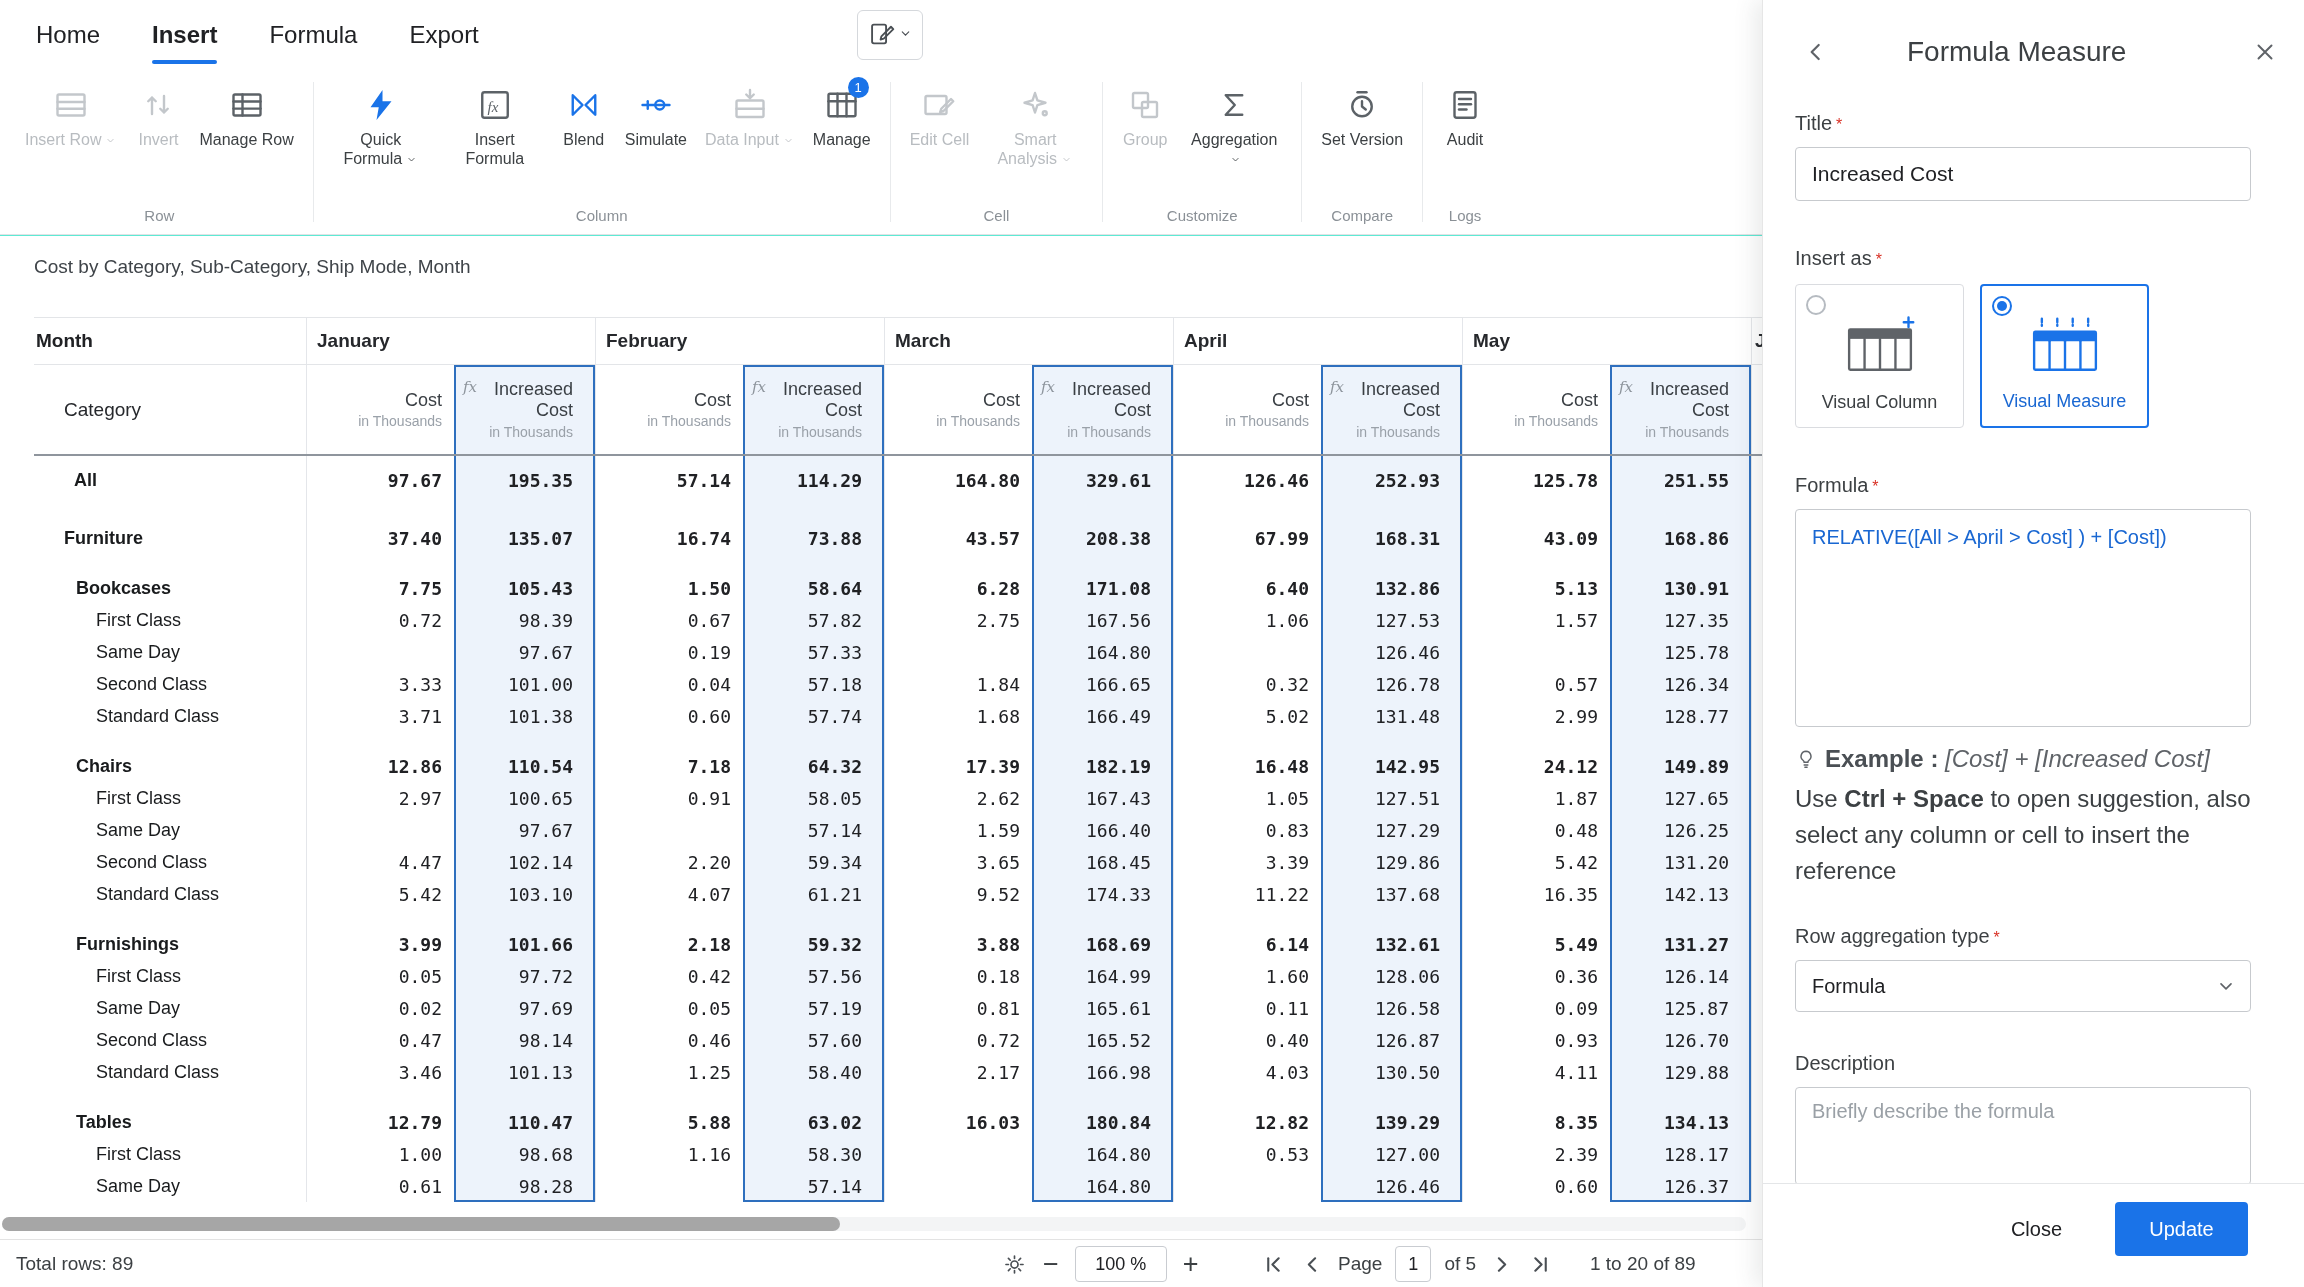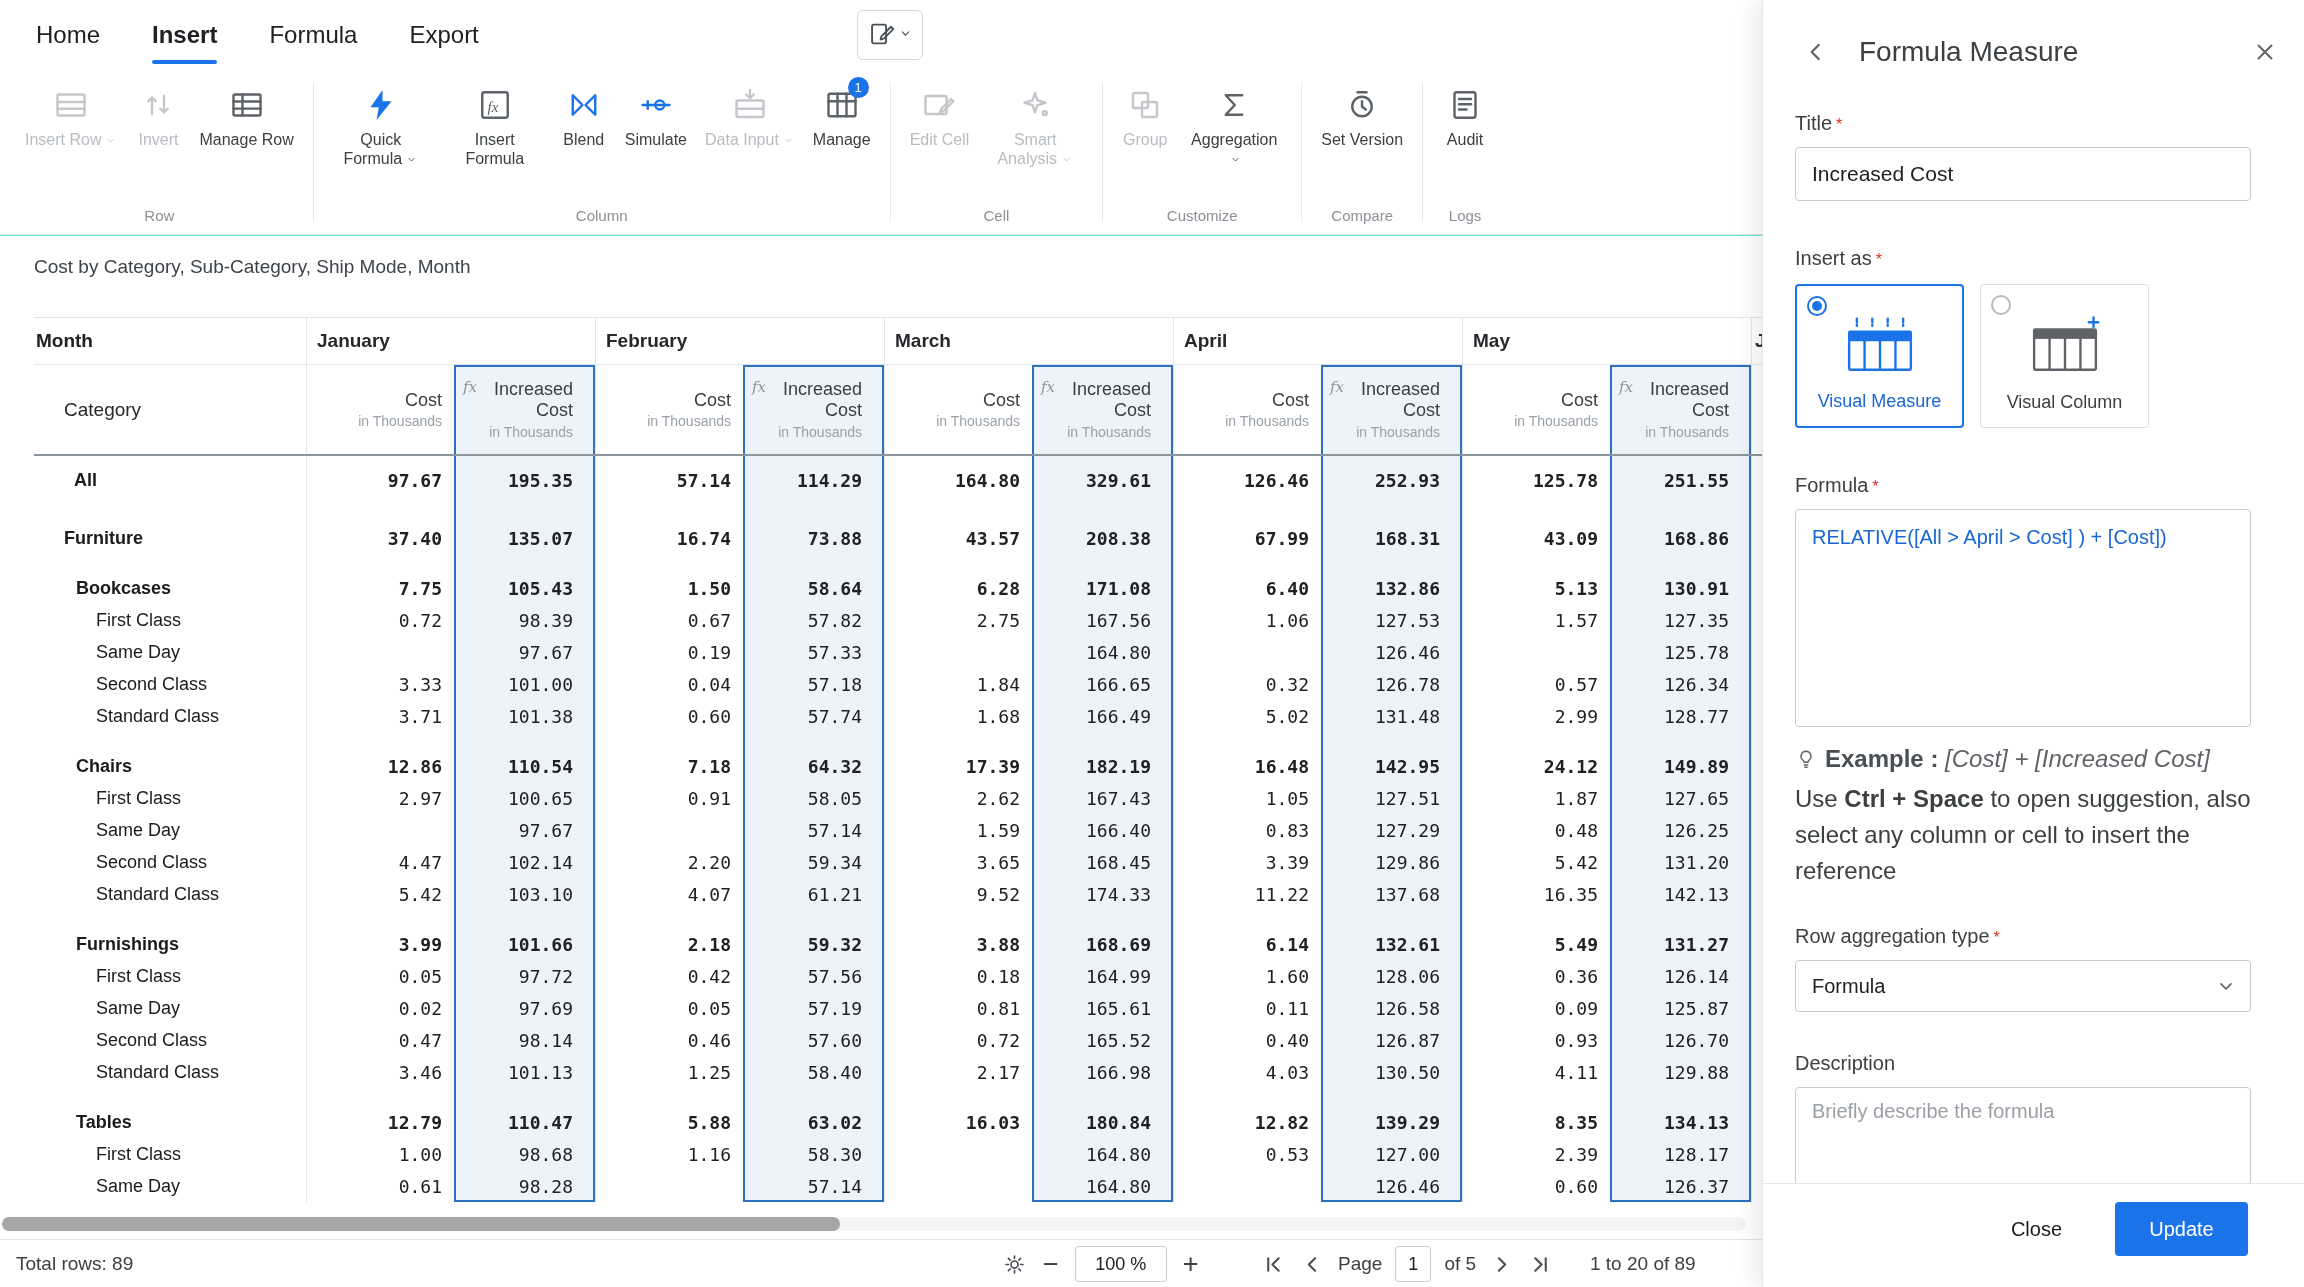--- a/index.html
+++ b/index.html
@@ -92,21 +92,21 @@
   .zoom-box { width:92px; height:36px; border:1px solid #c9ccd1; border-radius:4px; font-family:inherit;
     font-size:18px; color:#202124; text-align:center; background:#fff; }
   .sb-pager { position:absolute; left:1262px; top:0; height:48px; display:flex; align-items:center; gap:13px; }
   .page-box { width:36px; height:36px; border:1px solid #c9ccd1; border-radius:4px; font-family:inherit;
     font-size:18px; color:#202124; text-align:center; background:#fff; }
   .sb-range { position:absolute; left:1590px; top:50%; transform:translateY(-50%); }
 
   
   .panel { position:absolute; left:1762px; top:0; width:542px; height:1287px; background:#fff; z-index:10;
     border-left:1px solid #e6e6e6; box-shadow:-8px 0 20px rgba(60,64,67,.10); display:flex; flex-direction:column; }
-  .panel-header { display:flex; align-items:center; padding:36px 26px 0 40px; }
+  .panel-header { display:flex; align-items:center; padding:36px 26px 0 40px;gap:48px; }
   .icon-btn { background:none; border:none; cursor:pointer; color:#5f6368; display:flex; align-items:center; }
   .icon-btn svg { width:26px; height:26px; }
   .panel-title { font-size:28px; color:#3c4043; margin-left:30px; }
   .panel-close { margin-left:auto; }
   .panel-body { padding:0 54px 0 32px; flex:1; overflow:hidden; }
   .fld-label { font-size:20px; color:#3c4043; }
   .req { color:#d93025; margin-left:4px; }
   .sec { margin-top:44px; }
   .sec-tight { margin-top:46px; }
   .text-input { margin-top:12px; width:456px; height:54px; border:1px solid #c7cace; border-radius:4px;
@@ -769,51 +769,51 @@
 
       <div class="sec">
         <span class="fld-label">Title</span><span class="req">*</span>
       </div>
       <input class="text-input" value="Increased Cost" style="">
 
       <div class="sec-tight sec">
         <span class="fld-label">Insert as</span><span class="req">*</span>
       </div>
       <div class="cards">
+        <button class="card">
+          <span class="radio"></span>
+          <span class="card-iconwrap">
+            <svg viewBox="0 0 64 52" width="76" height="62" fill="none" stroke="#5f6368" stroke-width="2" stroke-linecap="round">
+              <rect x="6" y="12" width="52" height="34" rx="1"></rect>
+              <rect x="6" y="12" width="52" height="8" fill="#5f6368" stroke="none"></rect>
+              <line x1="19" y1="20" x2="19" y2="46"></line>
+                <line x1="32" y1="20" x2="32" y2="46"></line>
+                <line x1="45" y1="20" x2="45" y2="46"></line>
+              <path d="M56 2v8M52 6h8" stroke="#1a73e8"></path>
+            </svg>
+          </span>
+          <span class="card-label">Visual Column</span>
+        </button>
         <button class="card selected">
           <span class="radio"></span>
           <span class="card-iconwrap">
             <svg viewBox="0 0 64 52" width="76" height="62" fill="none" stroke="#1a73e8" stroke-width="2" stroke-linecap="round">
               <line x1="12.5" y1="3" x2="12.5" y2="9" stroke-dasharray="3 2"></line>
                 <line x1="25.5" y1="3" x2="25.5" y2="9" stroke-dasharray="3 2"></line>
                 <line x1="38.5" y1="3" x2="38.5" y2="9" stroke-dasharray="3 2"></line>
                 <line x1="51.5" y1="3" x2="51.5" y2="9" stroke-dasharray="3 2"></line>
               <rect x="6" y="14" width="52" height="32" rx="1"></rect>
               <rect x="6" y="14" width="52" height="8" fill="#1a73e8" stroke="none"></rect>
               <line x1="19" y1="22" x2="19" y2="46"></line>
                 <line x1="32" y1="22" x2="32" y2="46"></line>
                 <line x1="45" y1="22" x2="45" y2="46"></line>
             </svg>
           </span>
           <span class="card-label">Visual Measure</span>
         </button>
-        <button class="card">
-          <span class="radio"></span>
-          <span class="card-iconwrap">
-            <svg viewBox="0 0 64 52" width="76" height="62" fill="none" stroke="#5f6368" stroke-width="2" stroke-linecap="round">
-              <rect x="6" y="12" width="52" height="34" rx="1"></rect>
-              <rect x="6" y="12" width="52" height="8" fill="#5f6368" stroke="none"></rect>
-              <line x1="19" y1="20" x2="19" y2="46"></line>
-                <line x1="32" y1="20" x2="32" y2="46"></line>
-                <line x1="45" y1="20" x2="45" y2="46"></line>
-              <path d="M56 2v8M52 6h8" stroke="#1a73e8"></path>
-            </svg>
-          </span>
-          <span class="card-label">Visual Column</span>
-        </button>
       </div>
 
       <div class="sec-tight sec">
         <span class="fld-label">Formula</span><span class="req">*</span>
       </div>
       <div class="formula-editor">RELATIVE([All &gt; April &gt; Cost] ) + [Cost])</div>
 
       <div class="example">
         <div class="example-line">
           <svg viewBox="0 0 24 24" fill="none" stroke="currentColor" stroke-width="1.6" stroke-linecap="round">

